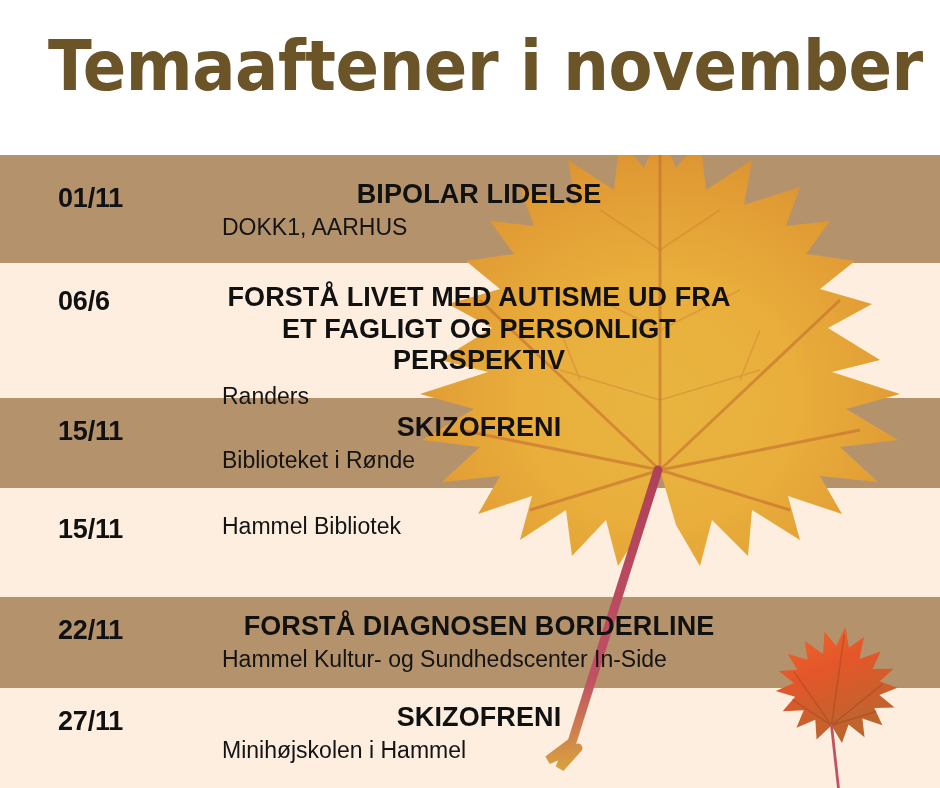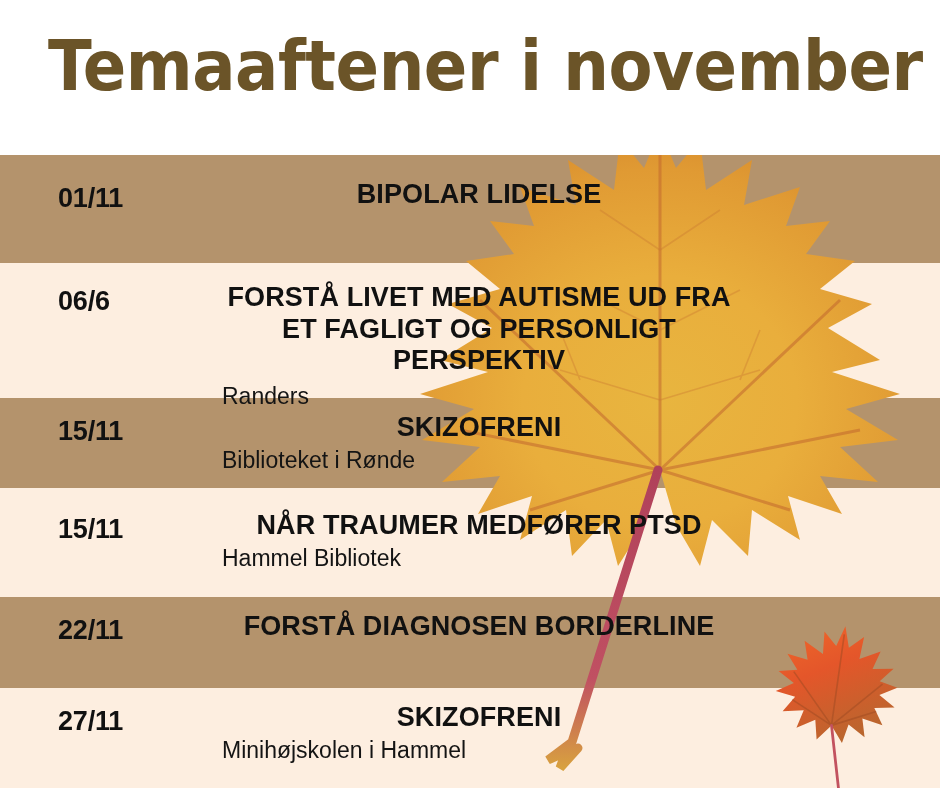--- a/index.html
+++ b/index.html
@@ -204,20 +204,21 @@
   <div id="title-bar">
     <div id="poster-title">Temaaftener i november</div>
   </div>
 
   <div id="rows">
 
     <div class="row" style="top:155px;height:108px;">
       <div class="row-date" style="top:28px;">01/11</div>
       <div class="row-body" style="top:24px;">
         <div class="row-title">BIPOLAR LIDELSE</div>
+        <div class="row-venue">DOKK1, AARHUS</div>
       </div>
     </div>
 
     <div class="row" style="top:263px;height:135px;">
       <div class="row-date" style="top:23px;">06/6</div>
       <div class="row-body" style="top:19px;">
         <div class="row-title two-line" style="max-width:705px;">FORSTÅ LIVET MED AUTISME UD FRA ET FAGLIGT OG PERSONLIGT PERSPEKTIV</div>
         <div class="row-venue" style="margin-top:6px;">Randers</div>
       </div>
     </div>
@@ -226,29 +227,29 @@
       <div class="row-date" style="top:18px;">15/11</div>
       <div class="row-body" style="top:14px;">
         <div class="row-title">SKIZOFRENI</div>
         <div class="row-venue">Biblioteket i Rønde</div>
       </div>
     </div>
 
     <div class="row" style="top:488px;height:109px;">
       <div class="row-date" style="top:26px;">15/11</div>
       <div class="row-body" style="top:22px;">
-        <div class="row-title">NÅR TRAUMER MEDFØRER PTSD</div>
         <div class="row-venue">Hammel Bibliotek</div>
       </div>
     </div>
 
     <div class="row" style="top:597px;height:91px;">
       <div class="row-date" style="top:18px;">22/11</div>
       <div class="row-body" style="top:14px;">
         <div class="row-title">FORSTÅ DIAGNOSEN BORDERLINE</div>
+        <div class="row-venue">Hammel Kultur- og Sundhedscenter In-Side</div>
       </div>
     </div>
 
     <div class="row" style="top:688px;height:100px;">
       <div class="row-date" style="top:18px;">27/11</div>
       <div class="row-body" style="top:14px;">
         <div class="row-title">SKIZOFRENI</div>
         <div class="row-venue">Minihøjskolen i Hammel</div>
       </div>
     </div>

